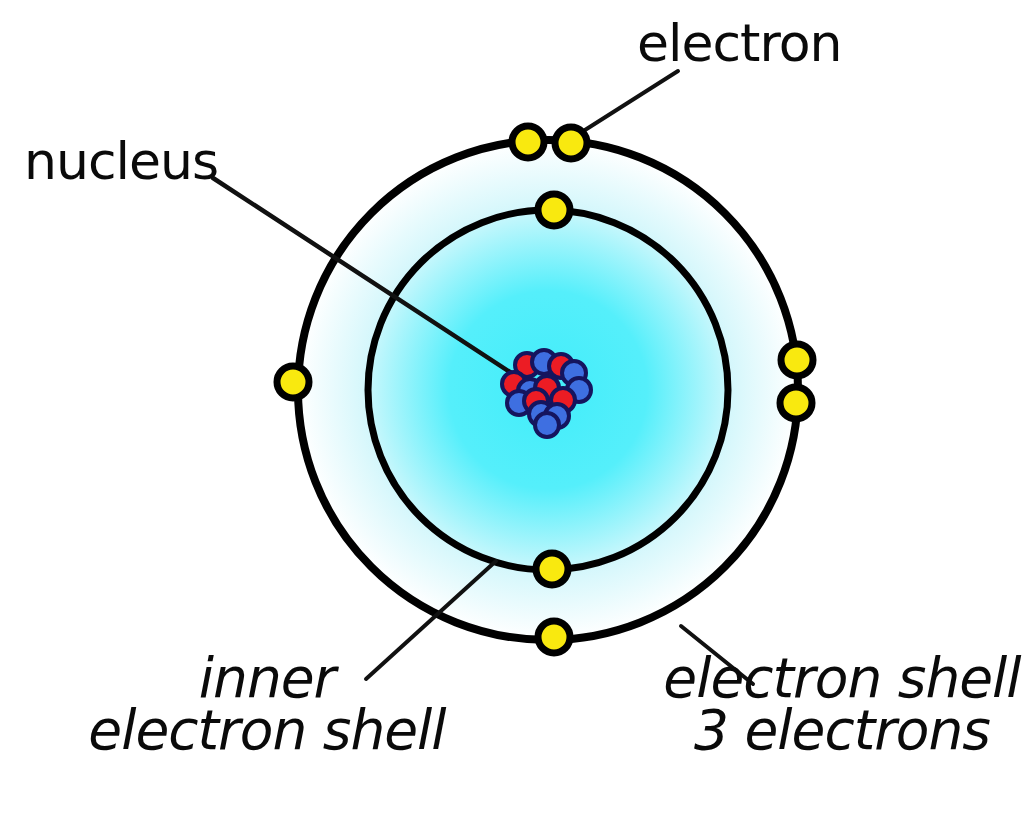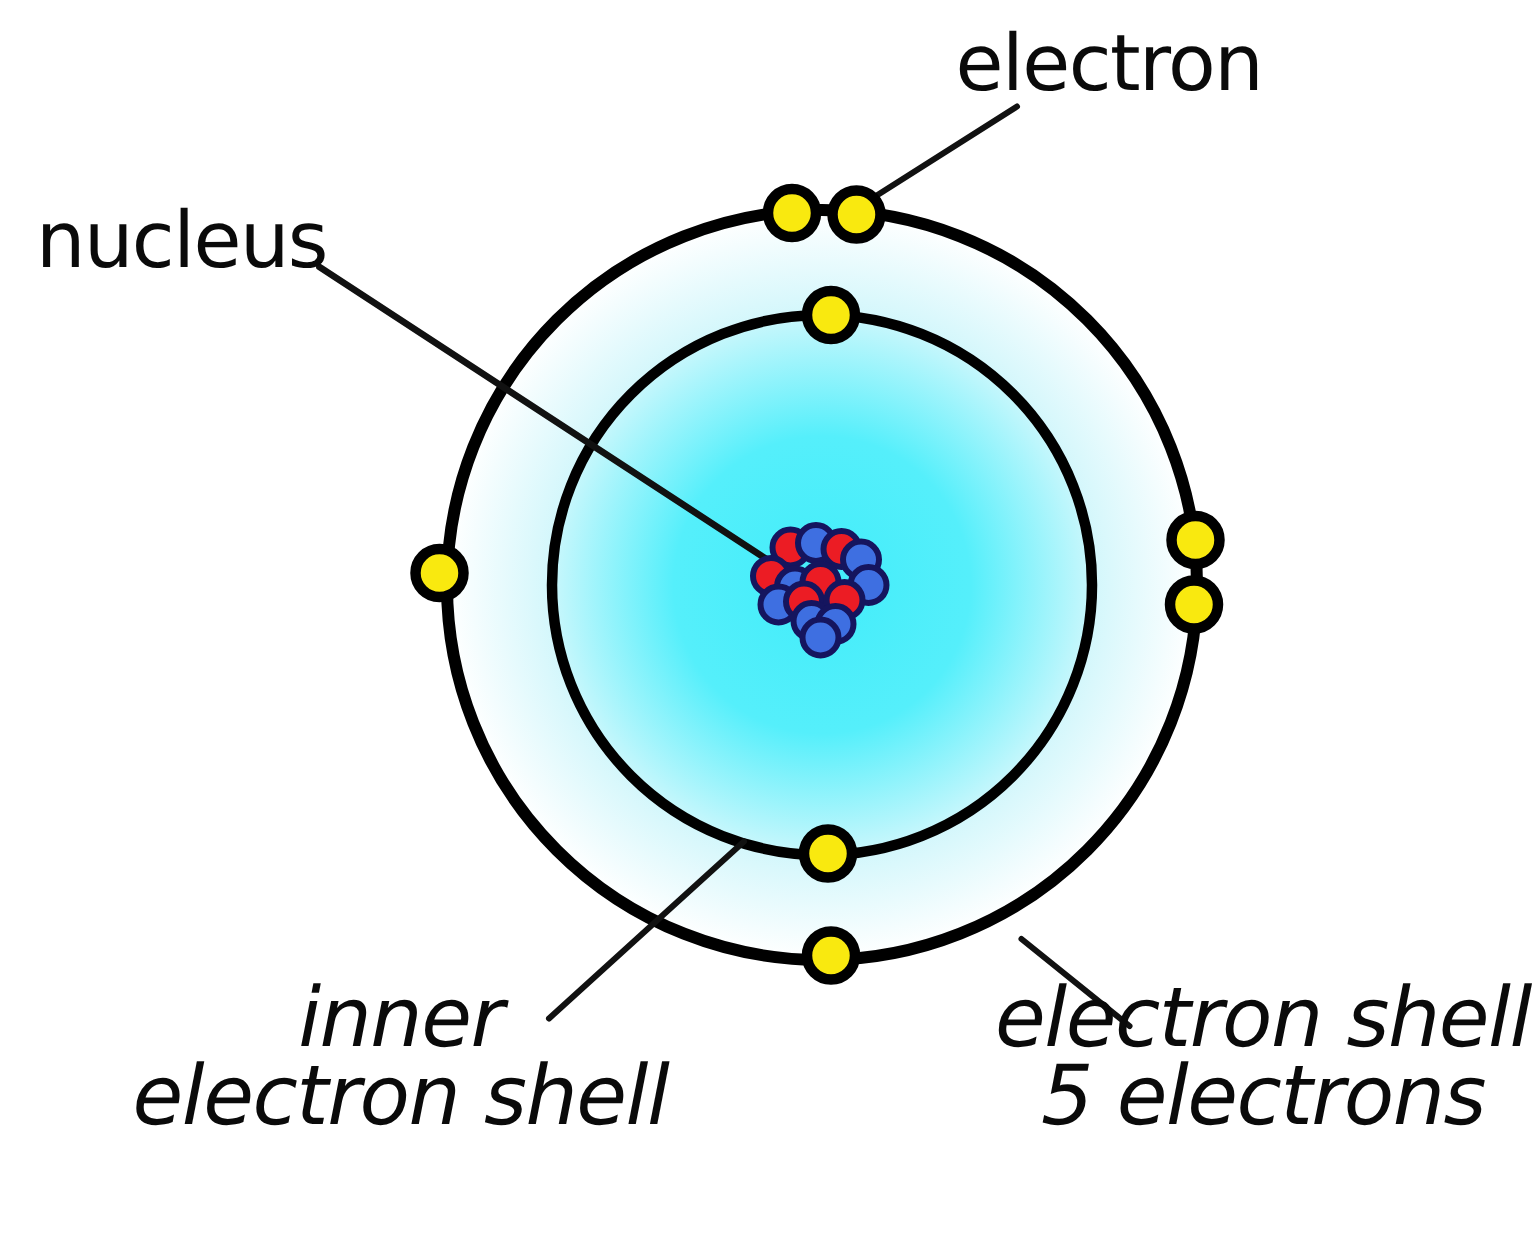--- a/index.html
+++ b/index.html
@@ -94,16 +94,16 @@
 
   <div class="lbl" style="left:24px; top:134px;">nucleus</div>
 
   <div class="lbl-block" style="left:267px; top:652px;">
     <div>inner</div>
     <div>electron shell</div>
   </div>
 
   <div class="lbl-block" style="left:842px; top:652px;">
     <div>electron shell</div>
-    <div>5 electrons</div>
+    <div>3 electrons</div>
   </div>
 
 </div>
 
 </body></html>

